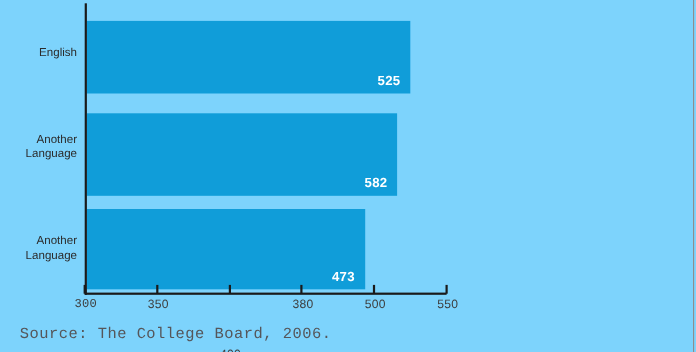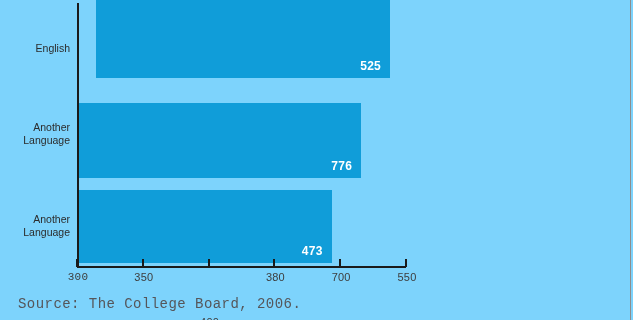--- a/index.html
+++ b/index.html
@@ -79,21 +79,21 @@
     letter-spacing: 0.2px;
     color: #3d3d3d;
   }
 
   
   .bar {
     position: absolute;
     left: 79px;
     background: #109dd9;
   }
-  .bar-row-0 { top: 0;  height: 78px; margin-left: 17px; }
+  .bar-row-0 { top: 19px;  height: 66px; }
   .bar-row-1 { top: 103px; height: 75px; }
   .bar-row-2 { top: 190px; height: 73px; }
 
   .bar-value {
     position: absolute;
     right: 9px;
     bottom: 6px;
     color: #ffffff;
     font-size: 12px;
     font-weight: bold;
@@ -147,21 +147,21 @@
 
     <div class="cat-label cat-label-2">
       <div>Another</div>
       <div>Language</div>
     </div>
 
     <div class="bar bar-row-0" style="width: 294.1px; background: rgb(16, 157, 217);">
       <span class="bar-value">525</span>
     </div>
     <div class="bar bar-row-1" style="width: 282.256px; background: rgb(16, 157, 217);">
-      <span class="bar-value">776</span>
+      <span class="bar-value">582</span>
     </div>
     <div class="bar bar-row-2" style="width: 225.668px; background: rgb(16, 157, 217); padding-left: 27px;">
       <span class="bar-value">473</span>
     </div>
 
     <div id="y-axis"></div>
     <div id="x-axis"></div>
 
     <div id="ticks">
         <div class="tick" style="left: 76px;"></div>
@@ -169,21 +169,21 @@
         <div class="tick" style="left: 207.6px;"></div>
         <div class="tick" style="left: 273.4px;"></div>
         <div class="tick" style="left: 339.2px;"></div>
         <div class="tick" style="left: 405px;"></div>
       </div>
     <div id="tick-labels">
         <div class="tick-label" style="left: 77px; font-family: Liberation Mono, monospace;">300</div>
         <div class="tick-label" style="left: 142.8px;">350</div>
         <div class="tick-label" style="left: 208.6px; margin-top: 45px;">400</div>
         <div class="tick-label" style="left: 274.4px;">380</div>
-        <div class="tick-label" style="left: 340.2px;">700</div>
+        <div class="tick-label" style="left: 340.2px;">500</div>
         <div class="tick-label" style="left: 406px; text-align: center;">550</div>
       </div>
 
   </div>
 
   <div id="source-note">Source: The College Board, 2006.</div>
 
 </div>
 
 </body></html>

